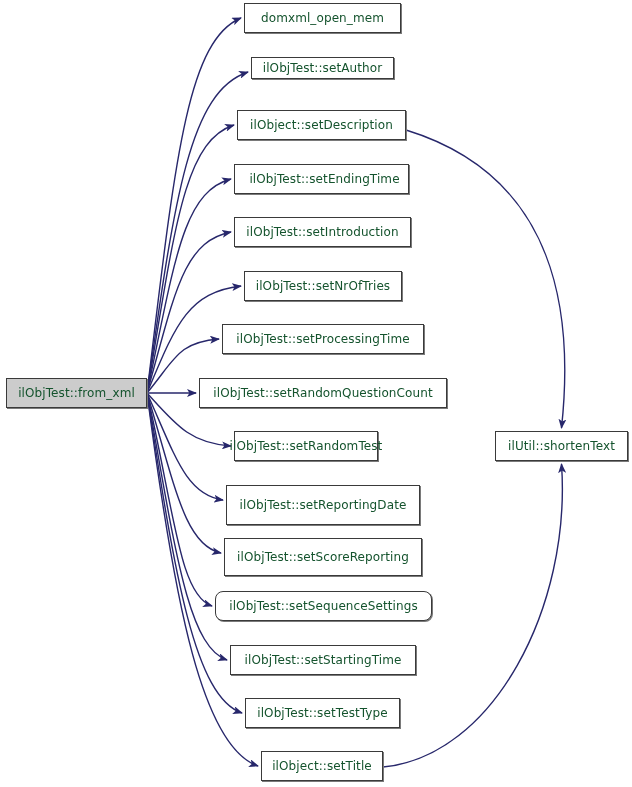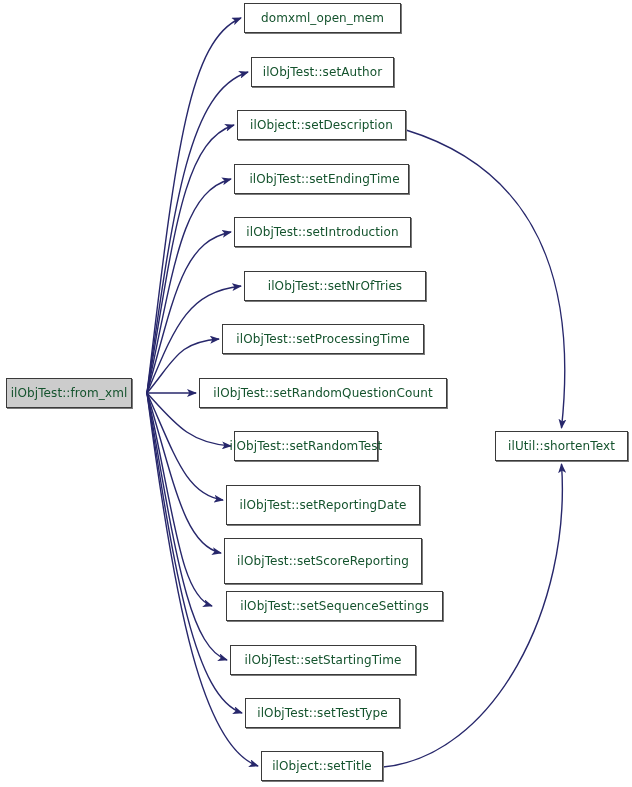--- a/index.html
+++ b/index.html
@@ -73,57 +73,57 @@
         <path d="M147,393 C175,516.54 180,595.35 212,606" marker-end="url(#arrow)"></path>
         <path d="M147,393 C175,547.86 187.5,646.65 227,660" marker-end="url(#arrow)"></path>
         <path d="M147,393 C175,578.6 195,697 242,713" marker-end="url(#arrow)"></path>
         <path d="M147,393 C175,609.3399999999999 203,747.35 258,766" marker-end="url(#arrow)"></path>
         <path d="M406,130 C536,170 577.5,280 561.5,428" marker-end="url(#arrow)"></path>
         <path d="M383,767 C493,757 571.5,607 561.5,464" marker-end="url(#arrow)"></path>
       </g>
   </svg>
 
   <div id="nodes">
-      <div class="node root" style="left: 6px; top: 378px; width: 126px; height: 30px; background: rgb(204, 204, 204);">
+      <div class="node root" style="left: 6px; top: 378px; width: 141px; height: 30px; background: rgb(204, 204, 204);">
         <span class="node-label">ilObjTest::from_xml</span>
       </div>
       <div class="node" style="left: 244px; top: 3px; width: 157px; height: 30px;">
         <span class="node-label">domxml_open_mem</span>
       </div>
-      <div class="node" style="left: 251px; top: 57px; width: 143px; height: 30px;">
+      <div class="node" style="left: 251px; top: 57px; width: 143px; height: 22px;">
         <span class="node-label">ilObjTest::setAuthor</span>
       </div>
       <div class="node" style="left: 237px; top: 110px; width: 169px; height: 30px;">
         <span class="node-label">ilObject::setDescription</span>
       </div>
       <div class="node" style="left: 234px; top: 164px; width: 175px; height: 30px; padding-left: 6px;">
         <span class="node-label">ilObjTest::setEndingTime</span>
       </div>
       <div class="node" style="left: 234px; top: 217px; width: 177px; height: 30px;">
         <span class="node-label">ilObjTest::setIntroduction</span>
       </div>
-      <div class="node" style="left: 244px; top: 271px; width: 182px; height: 30px;">
+      <div class="node" style="left: 244px; top: 271px; width: 158px; height: 30px;">
         <span class="node-label">ilObjTest::setNrOfTries</span>
       </div>
       <div class="node" style="left: 222px; top: 324px; width: 202px; height: 30px;">
         <span class="node-label">ilObjTest::setProcessingTime</span>
       </div>
       <div class="node" style="left: 199px; top: 378px; width: 248px; height: 30px;">
         <span class="node-label">ilObjTest::setRandomQuestionCount</span>
       </div>
       <div class="node" style="left: 234px; top: 431px; width: 144px; height: 30px;">
         <span class="node-label">ilObjTest::setRandomTest</span>
       </div>
       <div class="node" style="left: 226px; top: 485px; width: 194px; height: 40px;">
         <span class="node-label">ilObjTest::setReportingDate</span>
       </div>
-      <div class="node" style="left: 224px; top: 538px; width: 198px; height: 46px;">
+      <div class="node" style="left: 224px; top: 538px; width: 198px; height: 38px;">
         <span class="node-label">ilObjTest::setScoreReporting</span>
       </div>
-      <div class="node" style="left: 226px; top: 591px; width: 217px; height: 30px;">
+      <div class="node" style="left: 215px; top: 591px; width: 217px; height: 30px; border-radius: 8px;">
         <span class="node-label">ilObjTest::setSequenceSettings</span>
       </div>
       <div class="node" style="left: 230px; top: 645px; width: 186px; height: 30px;">
         <span class="node-label">ilObjTest::setStartingTime</span>
       </div>
       <div class="node" style="left: 245px; top: 698px; width: 155px; height: 30px;">
         <span class="node-label">ilObjTest::setTestType</span>
       </div>
       <div class="node" style="left: 261px; top: 751px; width: 122px; height: 30px;">
         <span class="node-label">ilObject::setTitle</span>

